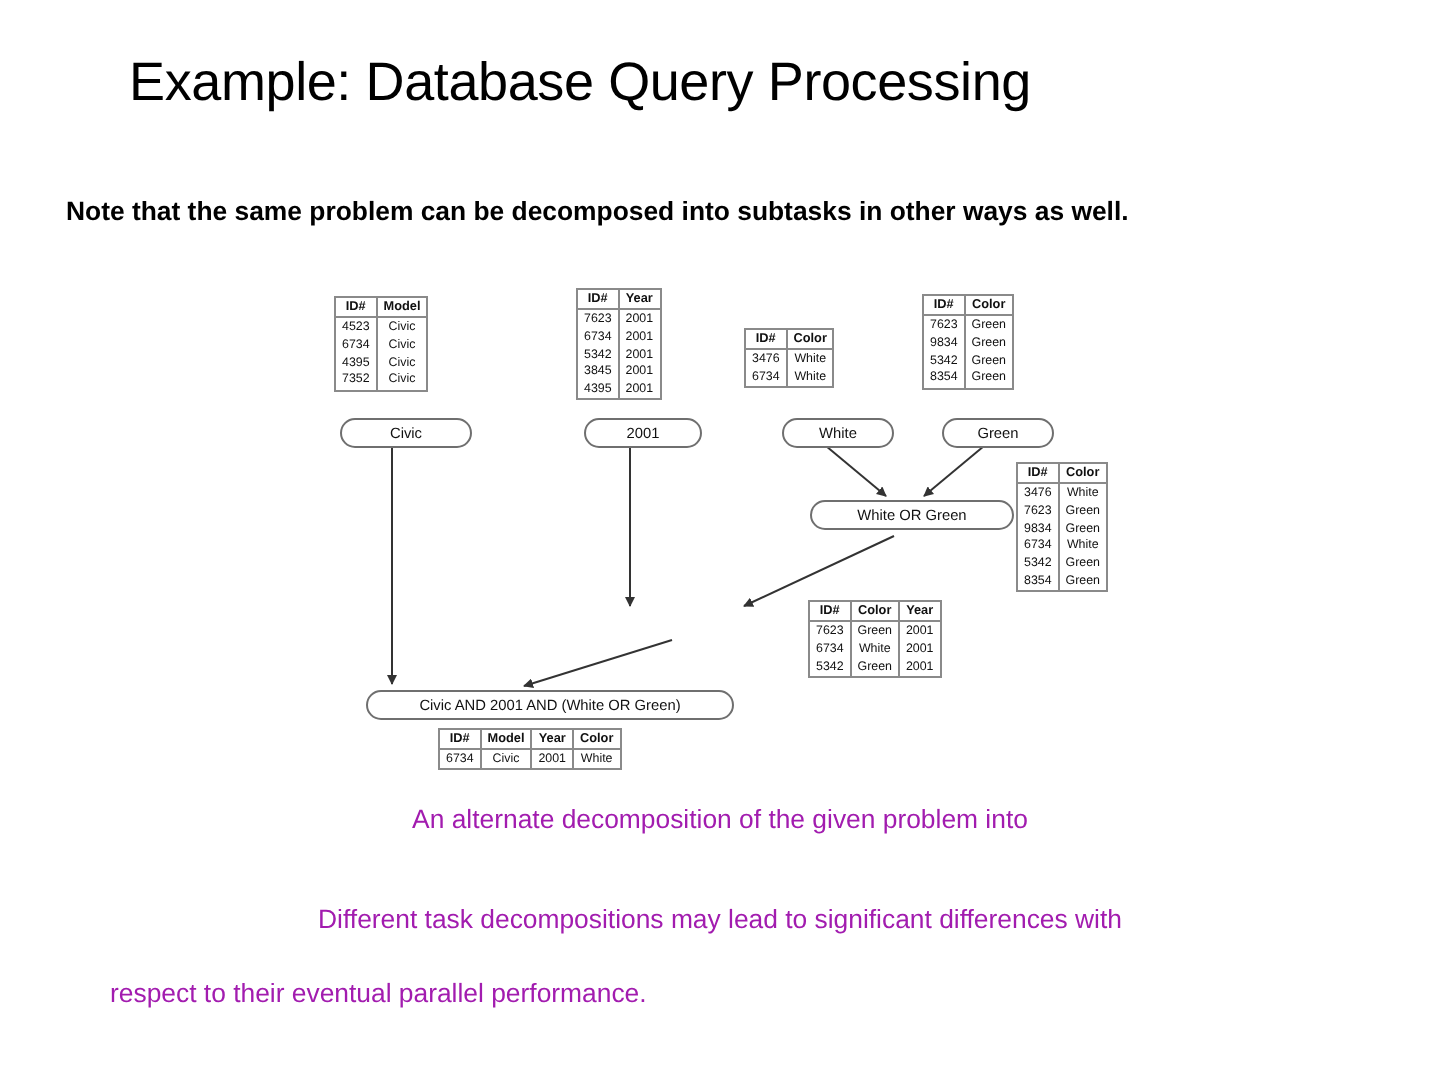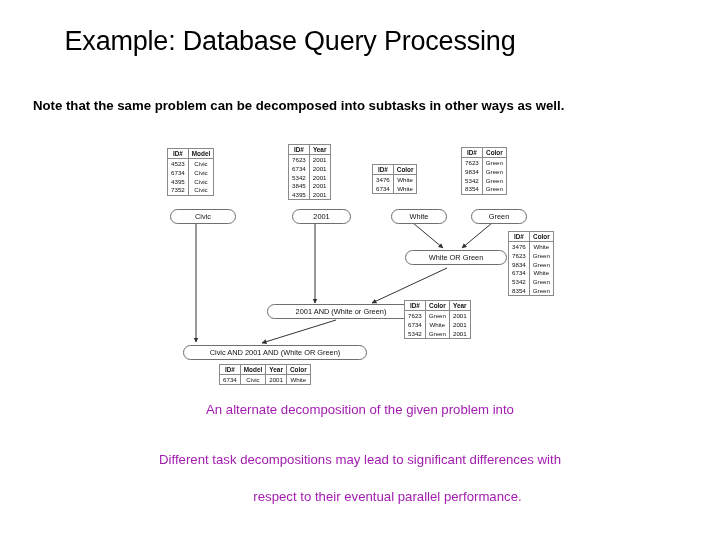--- a/index.html
+++ b/index.html
@@ -87,21 +87,21 @@
     position:absolute;
     font-size:13.2px;
     color:#a21caf;
     text-align:center;
     line-height:20px;
     white-space:nowrap;
   }
   .cap1{top:400px;left:0;width:720px;}
   .cap2{top:420px;left:0;width:720px;}
   .cap3{top:450px;left:0;width:720px;}
-  .cap4{top:487px;left:0;width:720px;text-align:center;padding-left:55px;box-sizing:border-box;}
+  .cap4{top:487px;left:0;width:720px;text-align:left;padding-left:55px;box-sizing:border-box;}
 </style>
 </head>
 <body>
 
 <div class="slide">
 
   <div class="title">Example: Database Query Processing</div>
 
   <div class="intro">Note that the same problem can be decomposed into subtasks in other ways as well.</div>
 
@@ -266,21 +266,20 @@
             <td>5342</td>
             <td>Green</td>
           </tr>
         <tr>
             <td>8354</td>
             <td>Green</td>
           </tr>
       </tbody>
     </table>
 
-    <div class="pill" style="left:267px;top:164px;width:134px;">2001 AND (White or Green)</div>
 
     <table class="tbl" style="left:404px;top:160px;">
       <thead>
         <tr>
           <th>ID#</th>
           <th>Color</th>
           <th>Year</th>
         </tr>
       </thead>
       <tbody>

